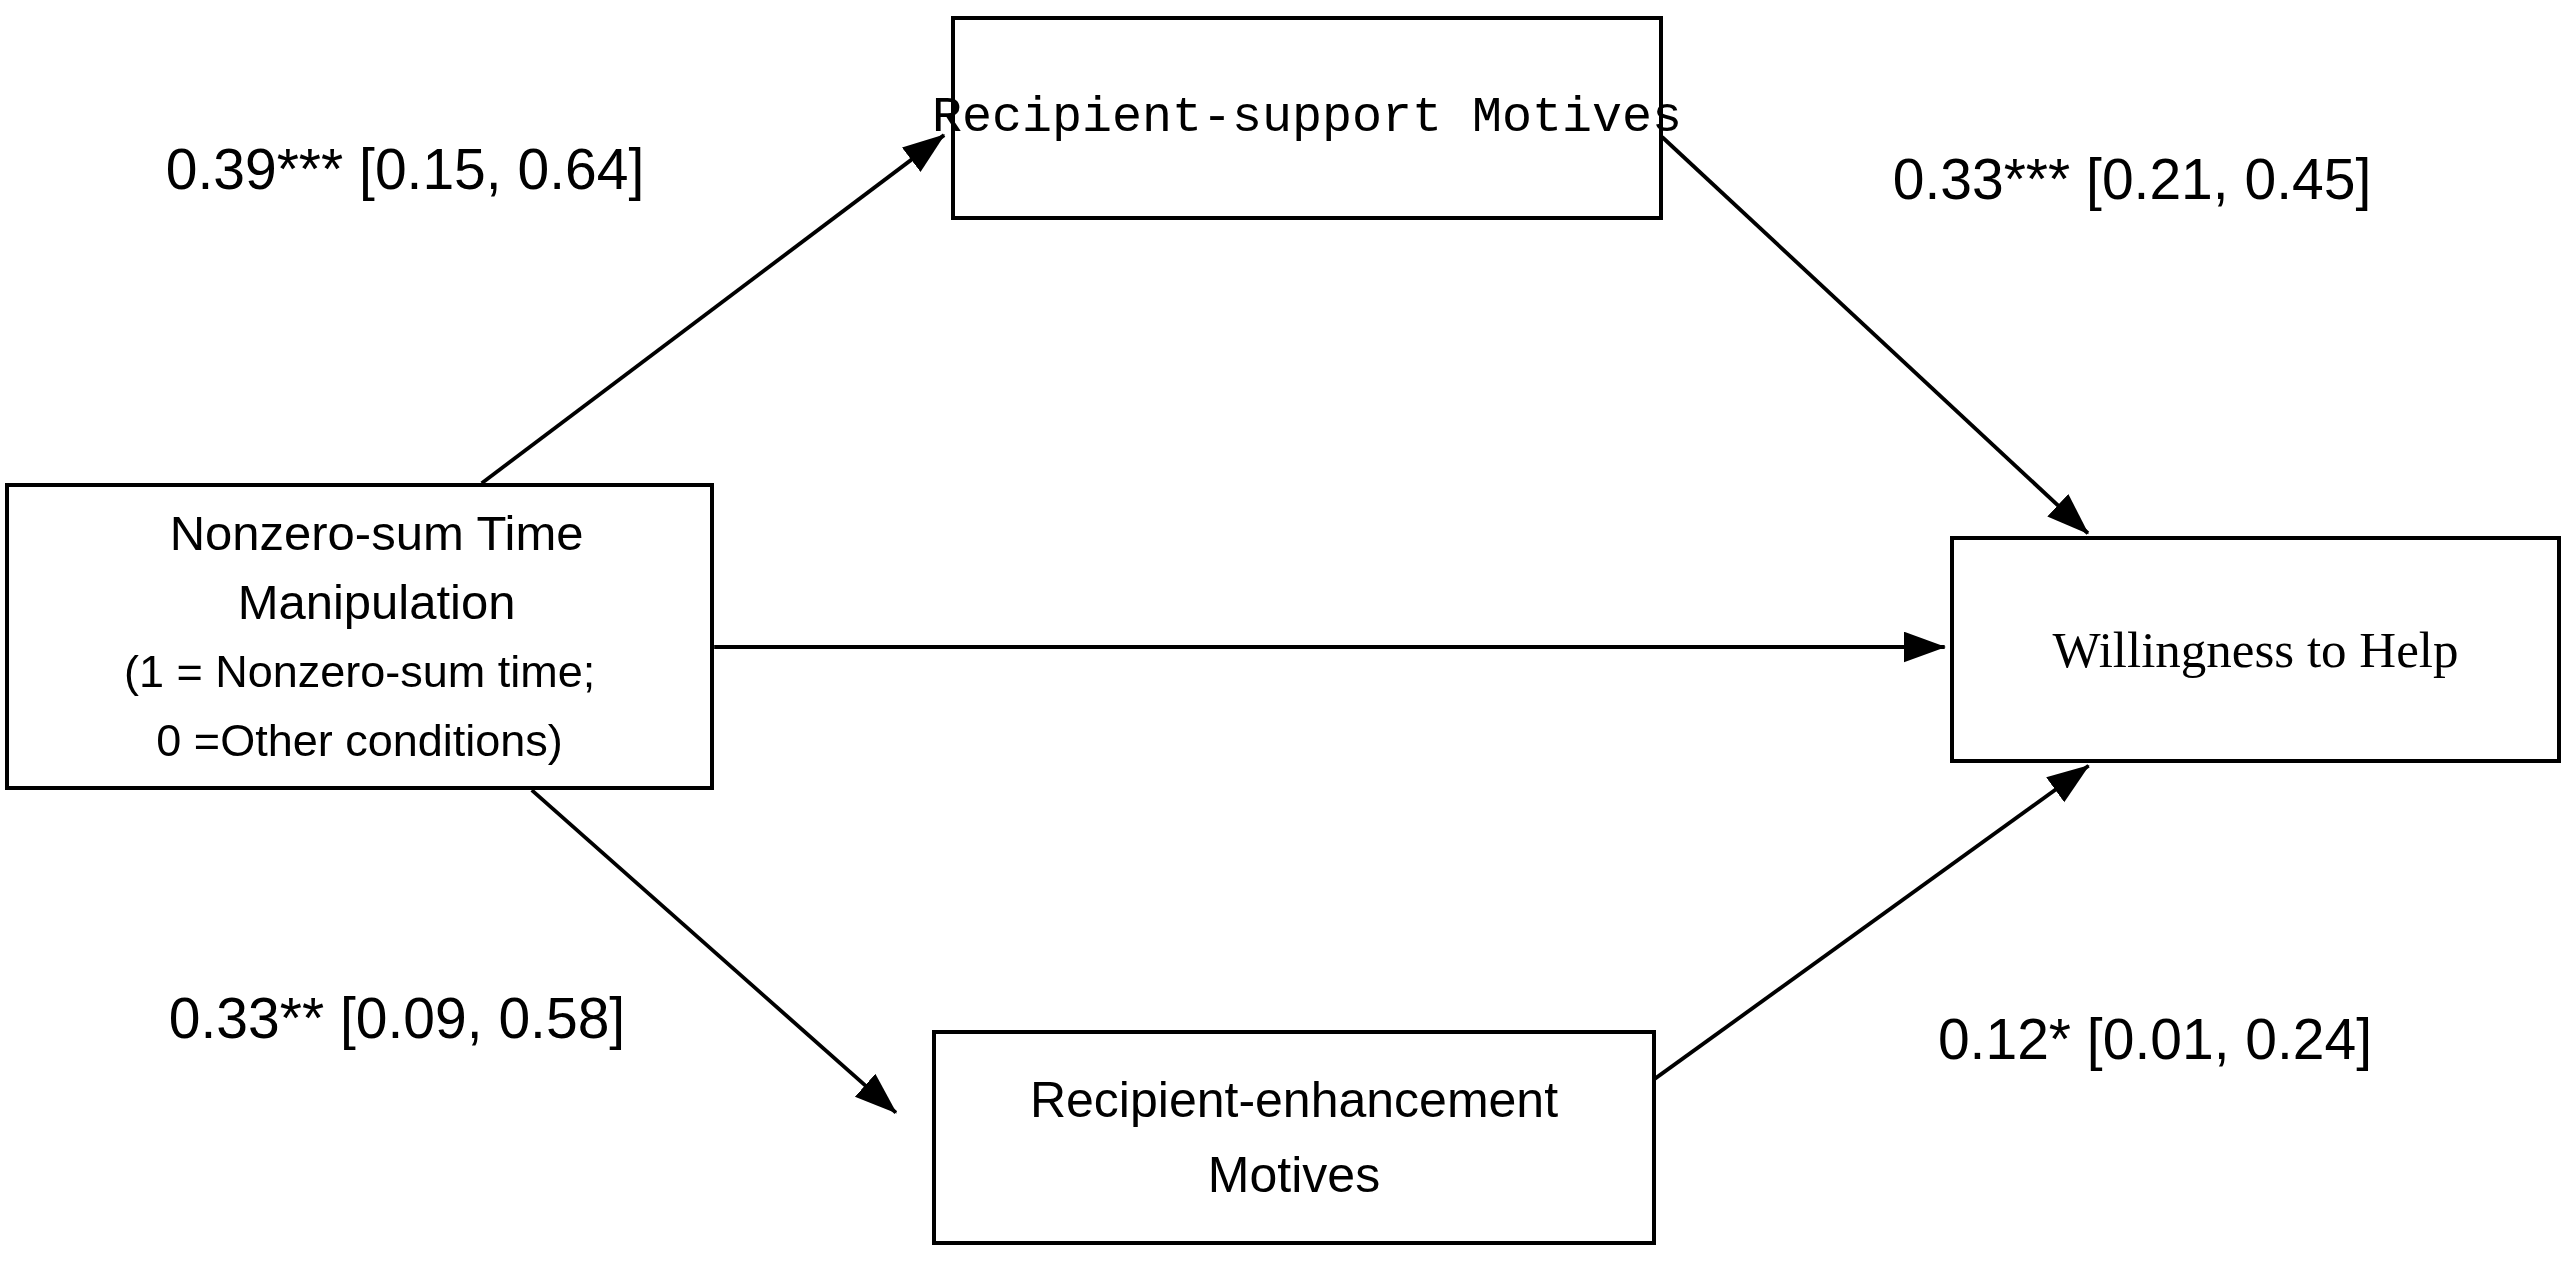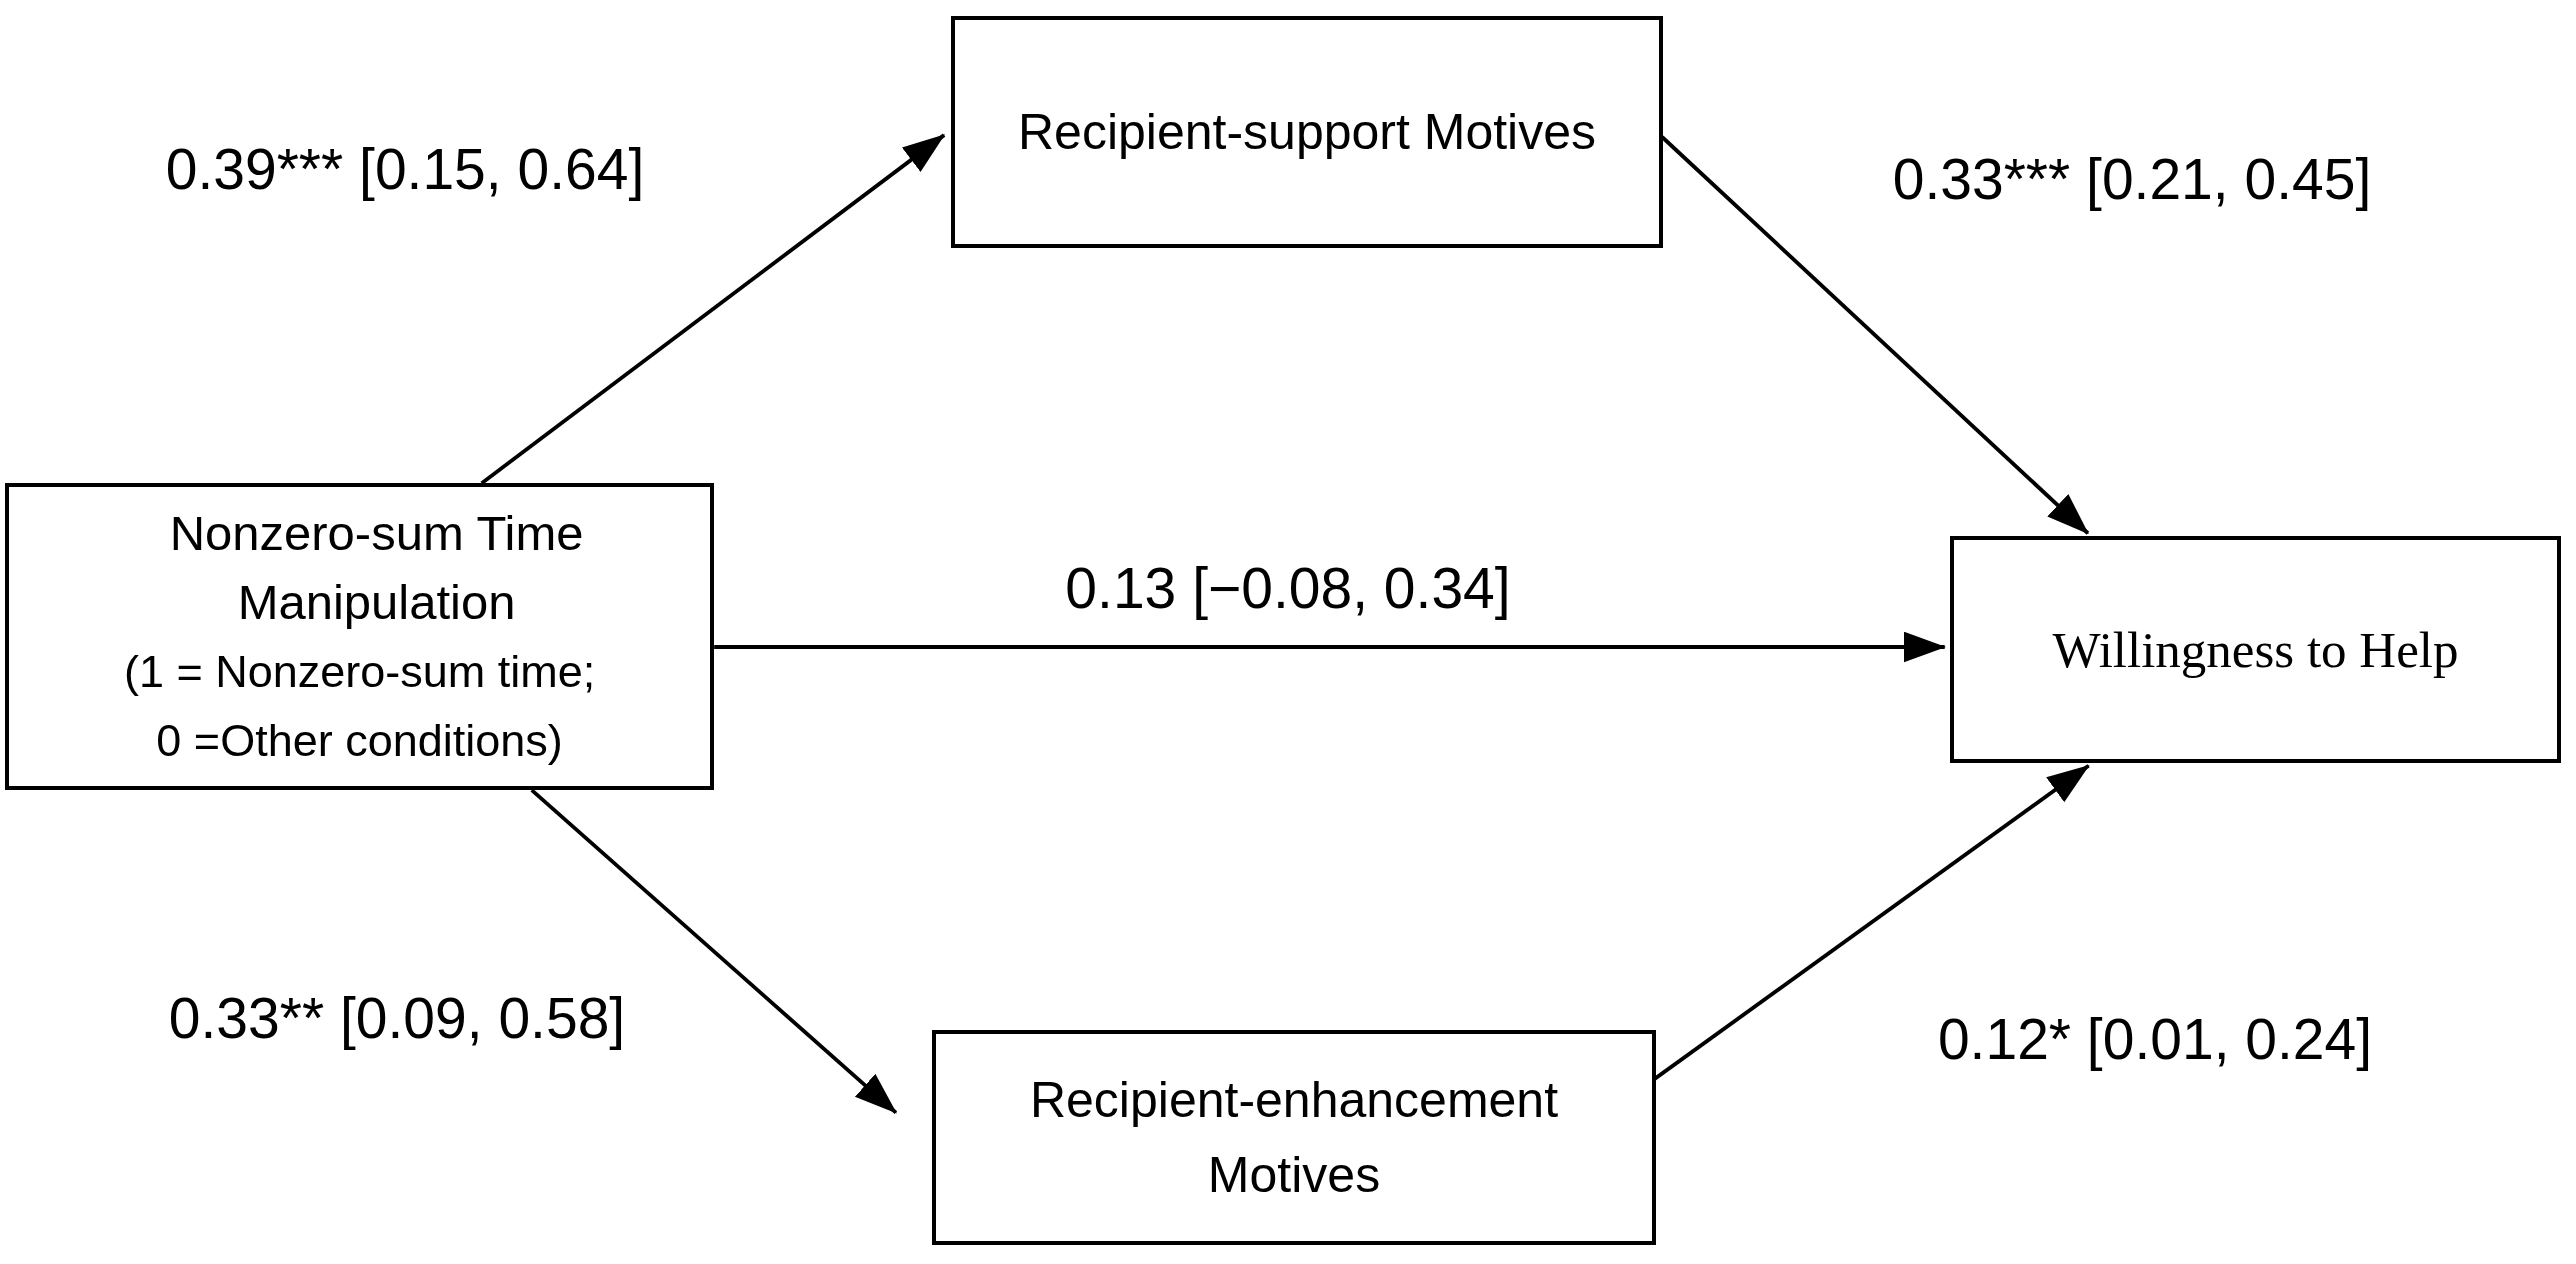--- a/index.html
+++ b/index.html
@@ -32,21 +32,21 @@
     box-sizing: border-box;
     border: 4.5px solid #000000;
     background: #ffffff;
     display: flex;
     flex-direction: column;
     align-items: center;
     justify-content: center;
     text-align: center;
   }
   .node-exposure   { left: 5.1px;    top: 483px;  width: 709px; height: 307px; }
-  .node-mtop       { left: 951px; top: 16px;   width: 712px; height: 232px; }
+  .node-mtop       { left: 951px; top: 16px;   width: 712px; height: 204px; font-family: Liberation Mono, monospace; }
   .node-mbot       { left: 901px; top: 1030px; width: 724px; height: 215px; margin-left: 31px; }
   .node-outcome    { left: 1950px; top: 536px;  width: 611px;  height: 227px; font-family: Liberation Serif, serif; }
 
   .nline       { white-space: nowrap; }
   .t-main      { font-size: 50px; line-height: 72px; }
   .t-big       { font-size: 49px; line-height: 69px; margin-left: 34px; }
   .t-small     { font-size: 45px; line-height: 69px; }
   .t-outcome   { font-size: 51px; line-height: 64px; }
   .t-mbot      { font-size: 50px; line-height: 75px; }
 
@@ -96,18 +96,17 @@
     <div class="nline t-mbot">Recipient-enhancement</div>
     <div class="nline t-mbot">Motives</div>
   </div>
 
   <div class="node node-outcome">
     <div class="nline t-outcome">Willingness to Help</div>
   </div>
 
   <div class="coef coef-a-top">0.39*** [0.15, 0.64]</div>
   <div class="coef coef-b-top">0.33*** [0.21, 0.45]</div>
-  <div class="coef coef-direct">0.13 [−0.08, 0.34]</div>
   <div class="coef coef-a-bottom">0.33** [0.09, 0.58]</div>
   <div class="coef coef-b-bottom">0.12* [0.01, 0.24]</div>
 
 </div>
 
 
 </body></html>

